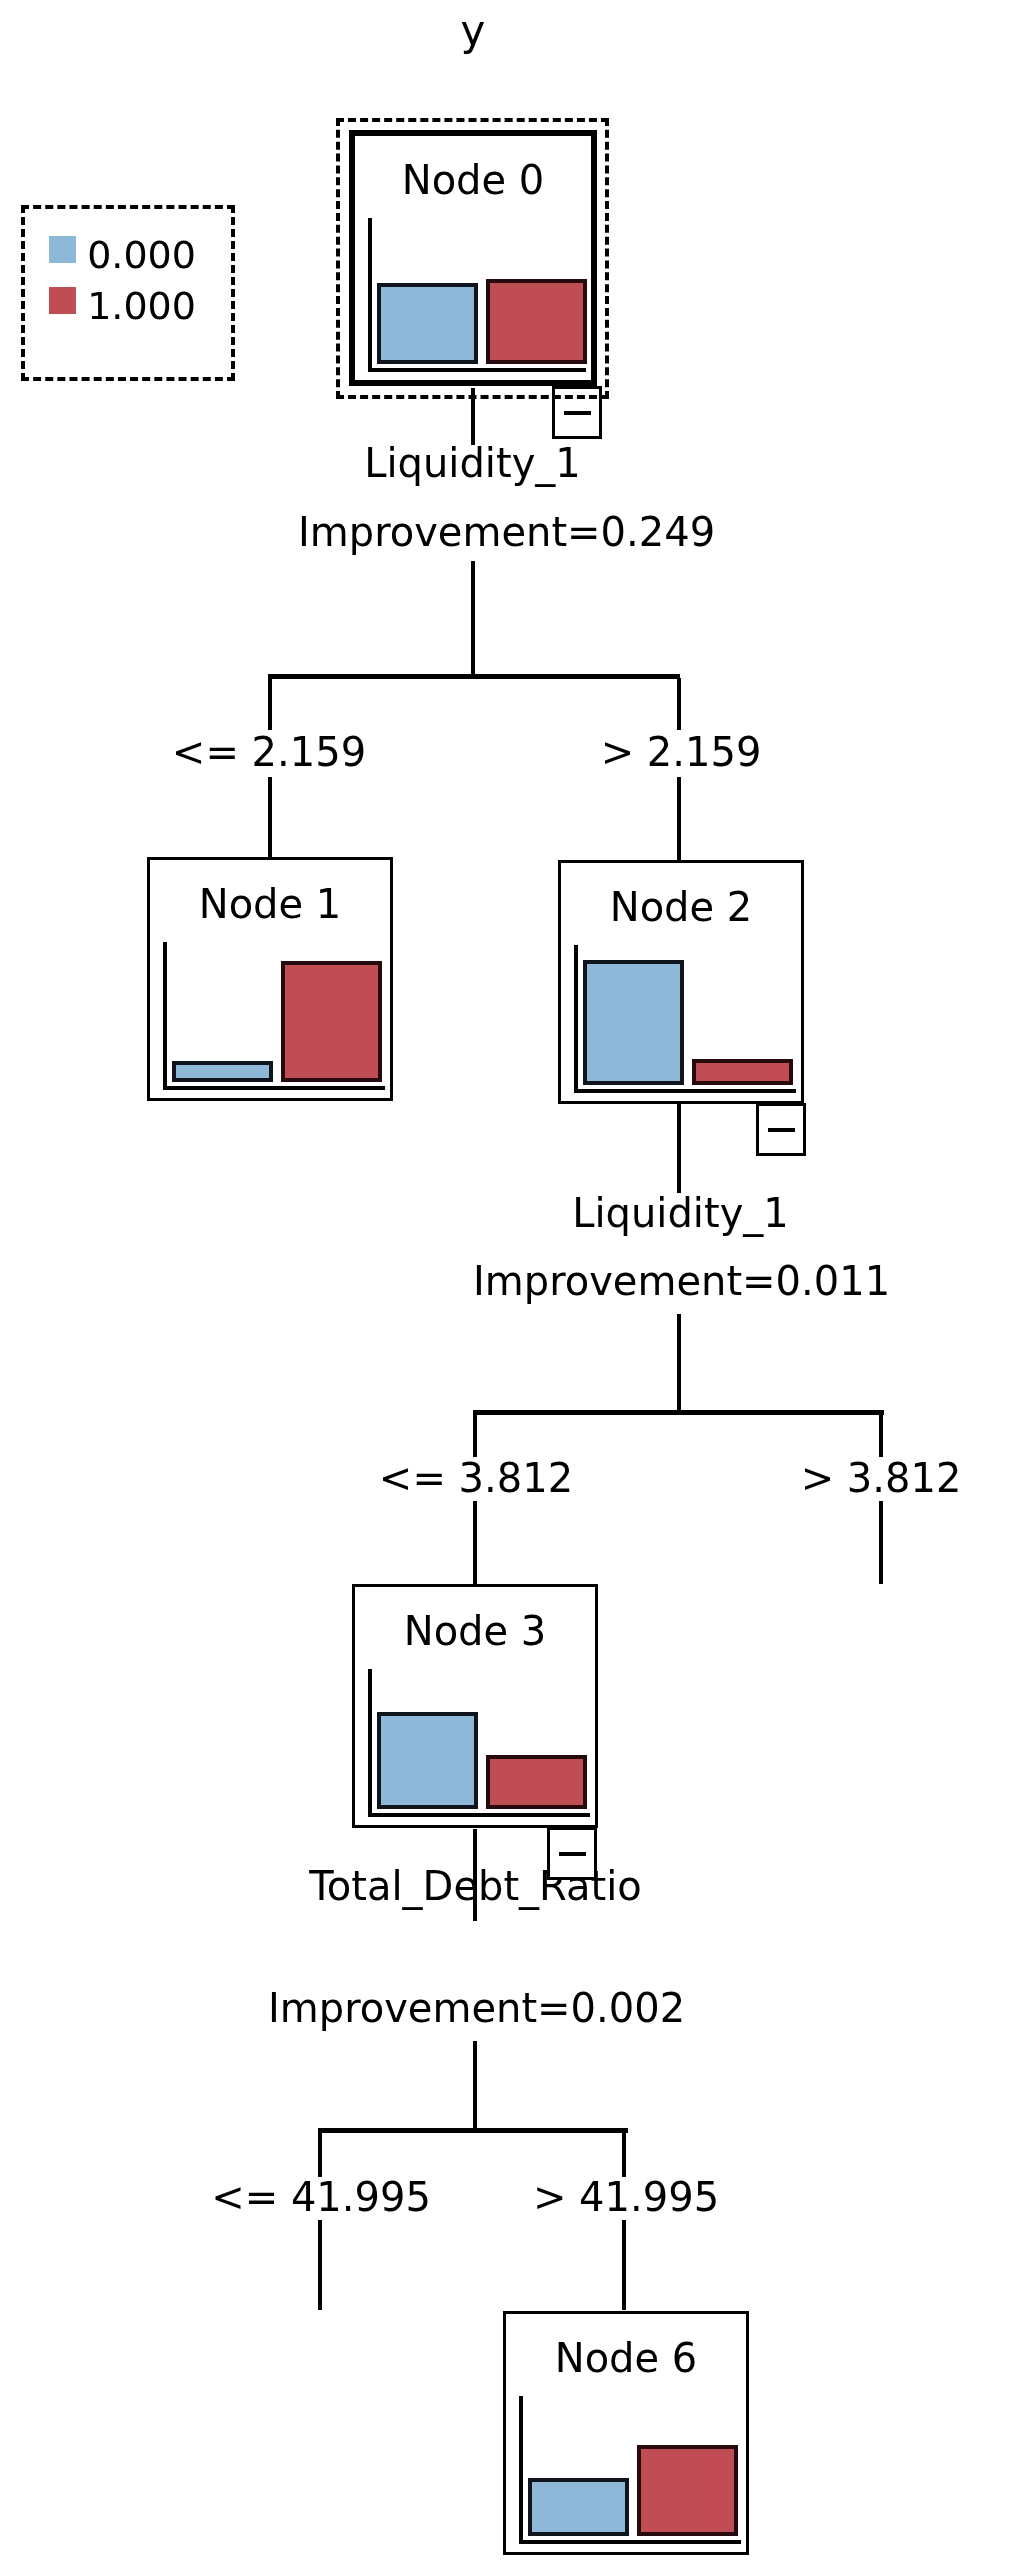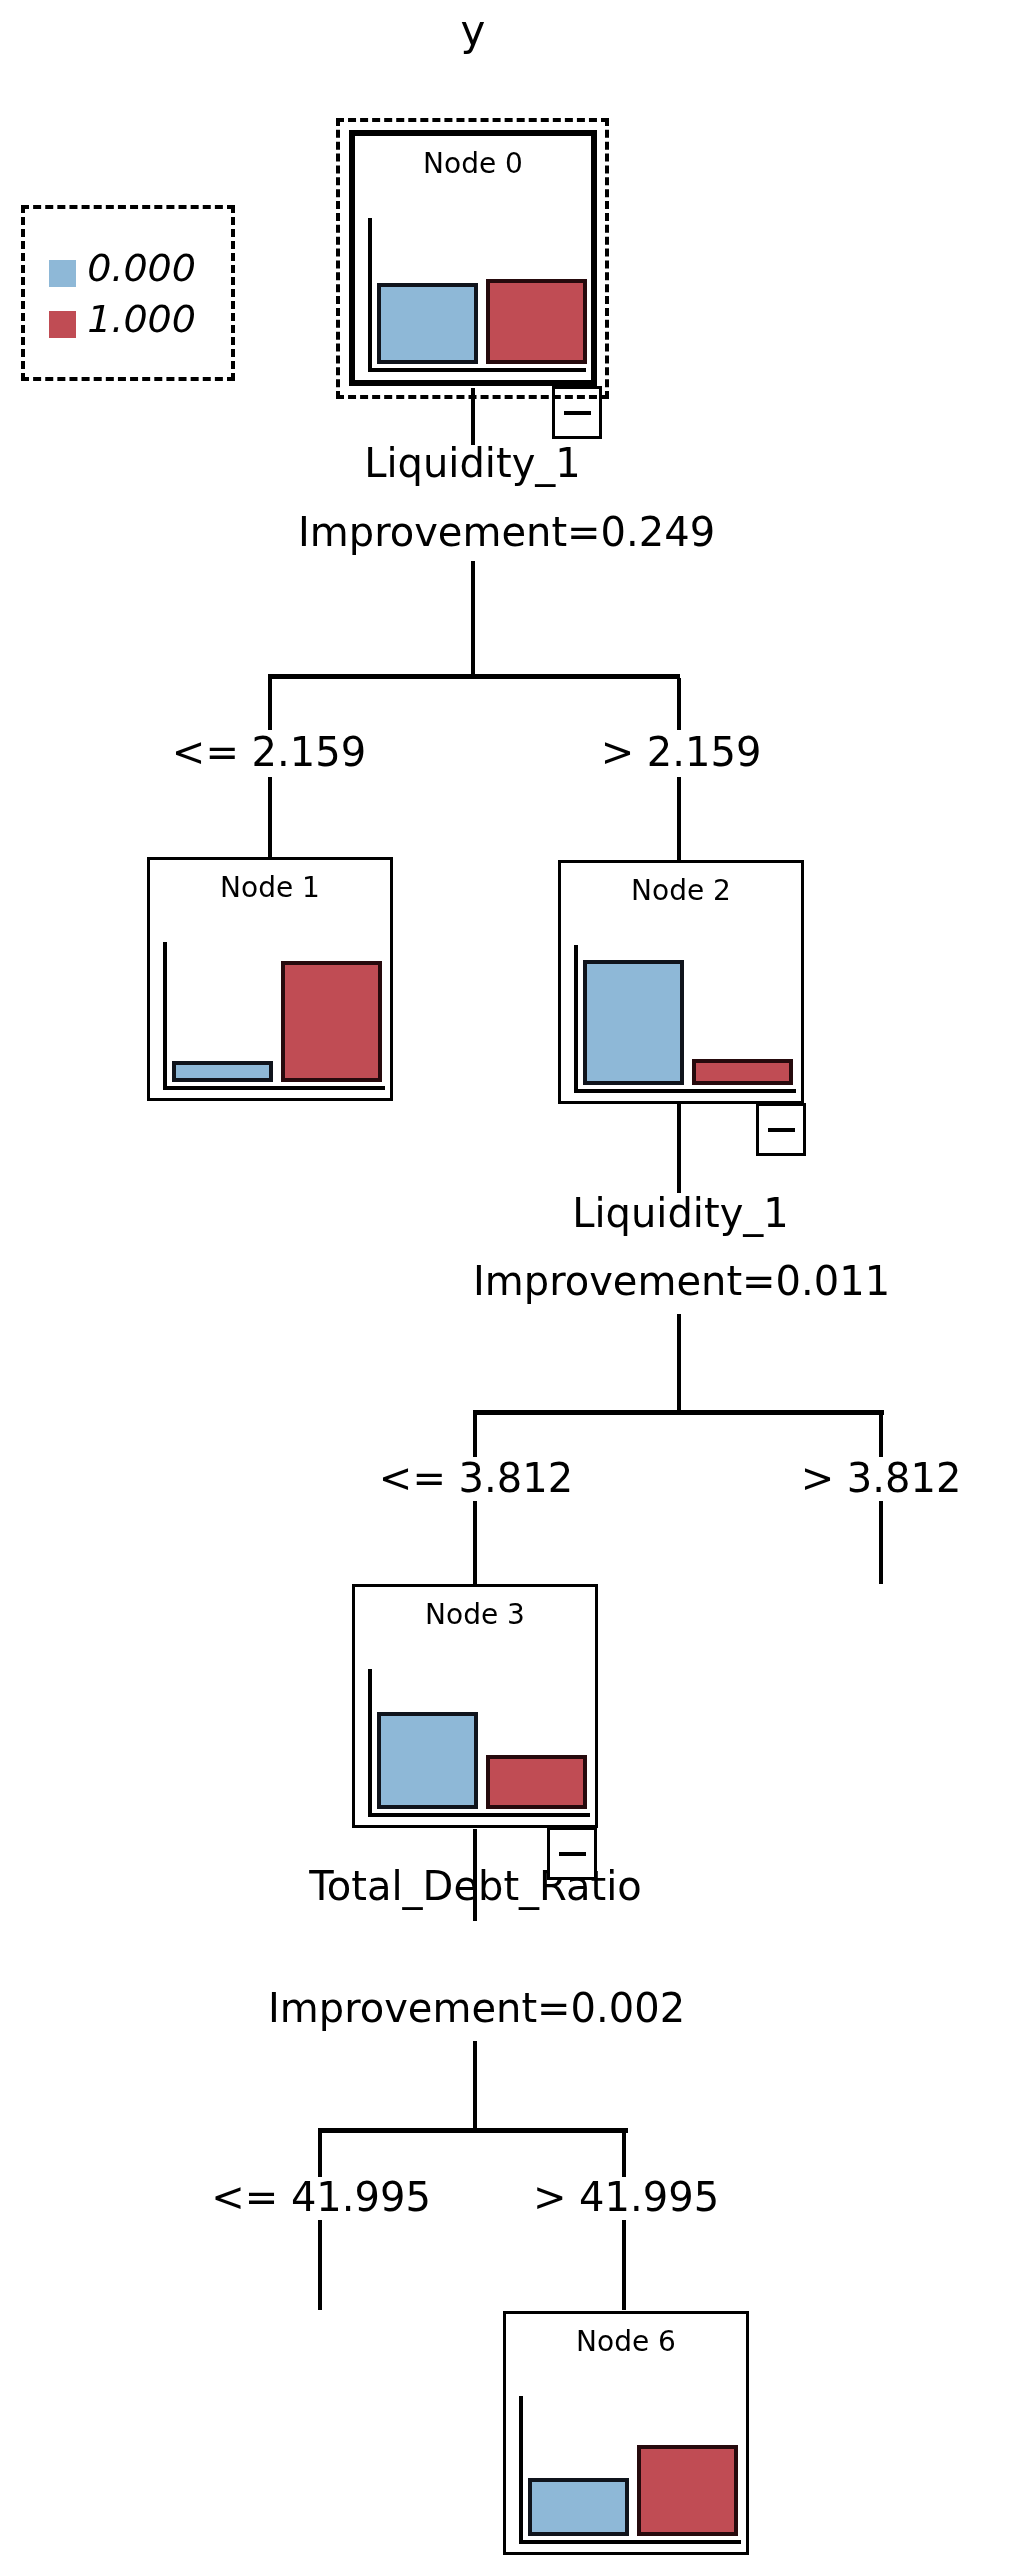--- a/index.html
+++ b/index.html
@@ -11,37 +11,37 @@
   .tree-title{
     position:absolute;left:393px;top:6.4px;width:160px;text-align:center;
     font-size:42px;
   }
   
   .legend{
     position:absolute;left:21px;top:205px;width:214px;height:176px;
     border:4px dashed #000;box-sizing:border-box;background:#fff;
     padding:27px 0 0 24px;
   }
-  .legend-row{display:flex;align-items:flex-end;height:51px;font-style:italic;}
+  .legend-row{display:flex;align-items:flex-start;height:51px;}
   .legend-swatch{width:27px;height:27px;display:inline-block;}
   .legend-label{font-size:38px;margin-left:11.2px;line-height:1;}
   
   .node{
     position:absolute;width:246px;height:244px;border:3.2px solid #000;
     box-sizing:border-box;background:#fff;z-index:2;
   }
   .node.root{width:248px;height:256px;border-width:6.4px;}
   .sel-outline{
     position:absolute;left:336px;top:118px;width:273px;height:281px;
     border:4px dashed #000;box-sizing:border-box;z-index:3;pointer-events:none;
     background:transparent;
   }
   .node-title{
-    position:absolute;left:0;top:13px;width:100%;text-align:center;
-    font-size:28px;line-height:1.1;
+    position:absolute;left:0;top:22px;width:100%;text-align:center;
+    font-size:40px;line-height:1.1;
   }
   .axis-v{position:absolute;left:12.8px;top:82px;bottom:8px;width:4px;background:#000;}
   .axis-h{position:absolute;left:12.8px;right:4.8px;bottom:8px;height:4px;background:#000;}
   .bar{position:absolute;bottom:16px;width:101px;box-sizing:border-box;}
   .bar-c0{left:21.6px;border:4px solid #10141c;}
   .bar-c1{left:131px;border:4px solid #260a0d;}
   
   .vline{position:absolute;width:4px;background:#000;z-index:1;}
   .hline{position:absolute;height:4.8px;background:#000;z-index:1;}
   .split-var,.split-imp,.branch-label{

